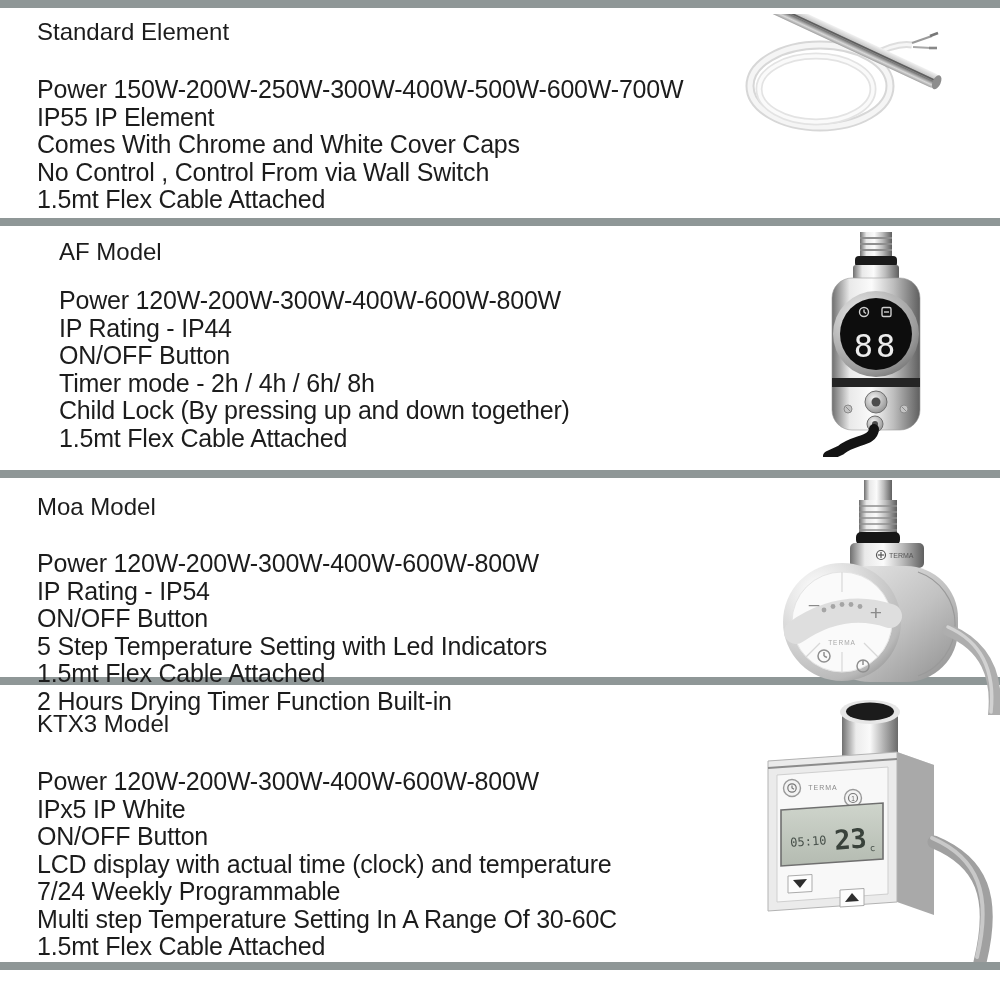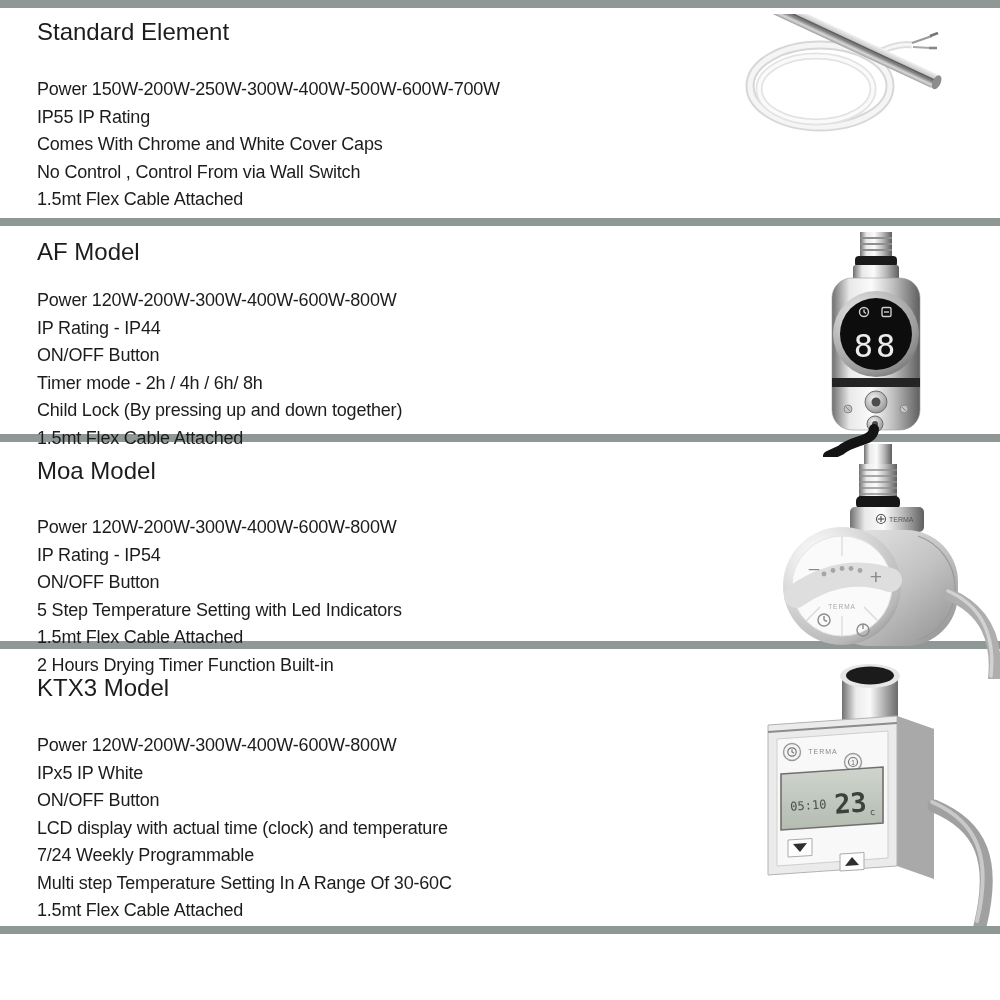--- a/index.html
+++ b/index.html
@@ -1,48 +1,48 @@
 <!DOCTYPE html>
 <html><head>
 <meta charset="utf-8">
 <style>
   html,body{margin:0;padding:0;background:#ffffff;}
   body{width:1000px;height:1000px;overflow:hidden;
        font-family:"Liberation Sans","DejaVu Sans",sans-serif;color:#1c1c1c;}
   .bar{height:8px;background:#8f9797;}
   .panel{position:relative;box-sizing:border-box;}
   .s1{height:210px;padding-top:10px;border-radius:27px;}
-  .s2{height:208px;padding-top:12px;}
+  .s2{height:244px;padding-top:12px;padding-left:22px;}
   .s3{height:199px;padding-top:15px;}
   .s4{height:277px;padding-top:25px;}
   .txt{padding-left:37px;}
   .txt h2{margin:0;font-size:24px;font-weight:normal;line-height:28px;letter-spacing:0px;}
   .s1 .txt h2{margin-bottom:30px;}
   .s2 .txt h2{margin-bottom:21px;}
   .s3 .txt h2{margin-bottom:29px;}
   .s4 .txt h2{margin-bottom:30px;}
-  .txt p{margin:0;font-size:18px;line-height:27.5px;letter-spacing:-0.2px;white-space:nowrap;}
+  .txt p{margin:0;font-size:25px;line-height:27.5px;letter-spacing:-0.2px;white-space:nowrap;}
   .photo{position:absolute;top:0;}
   .ph1{right:0;top:6px;width:300px;height:200px;}
   .ph2{right:4px;top:6px;width:240px;height:225px;}
   .ph3{right:0;top:2px;width:260px;height:235px;}
   .ph4{right:0;top:2px;width:280px;height:275px;}
   svg{display:block;}
   .seg{font-family:"DejaVu Sans Mono","Liberation Mono",monospace;}
 </style>
 </head>
 <body>
 
 <div class="bar"></div>
 
 <section class="panel s1">
   <div class="txt">
     <h2>Standard Element</h2>
     <p>Power 150W-200W-250W-300W-400W-500W-600W-700W</p>
-    <p>IP55 IP Rating</p>
+    <p>IP55 IP Element</p>
     <p>Comes With Chrome and White Cover Caps</p>
     <p>No Control , Control From via Wall Switch</p>
     <p>1.5mt Flex Cable Attached</p>
   </div>
   <div class="photo ph1">
     <svg width="300" height="200" viewBox="0 0 300 200">
       <defs>
         <linearGradient id="rodGrad" x1="0" y1="0" x2="0" y2="1">
           <stop offset="0" stop-color="#f2f2f2"></stop>
             <stop offset="0.35" stop-color="#c9c9c9"></stop>

